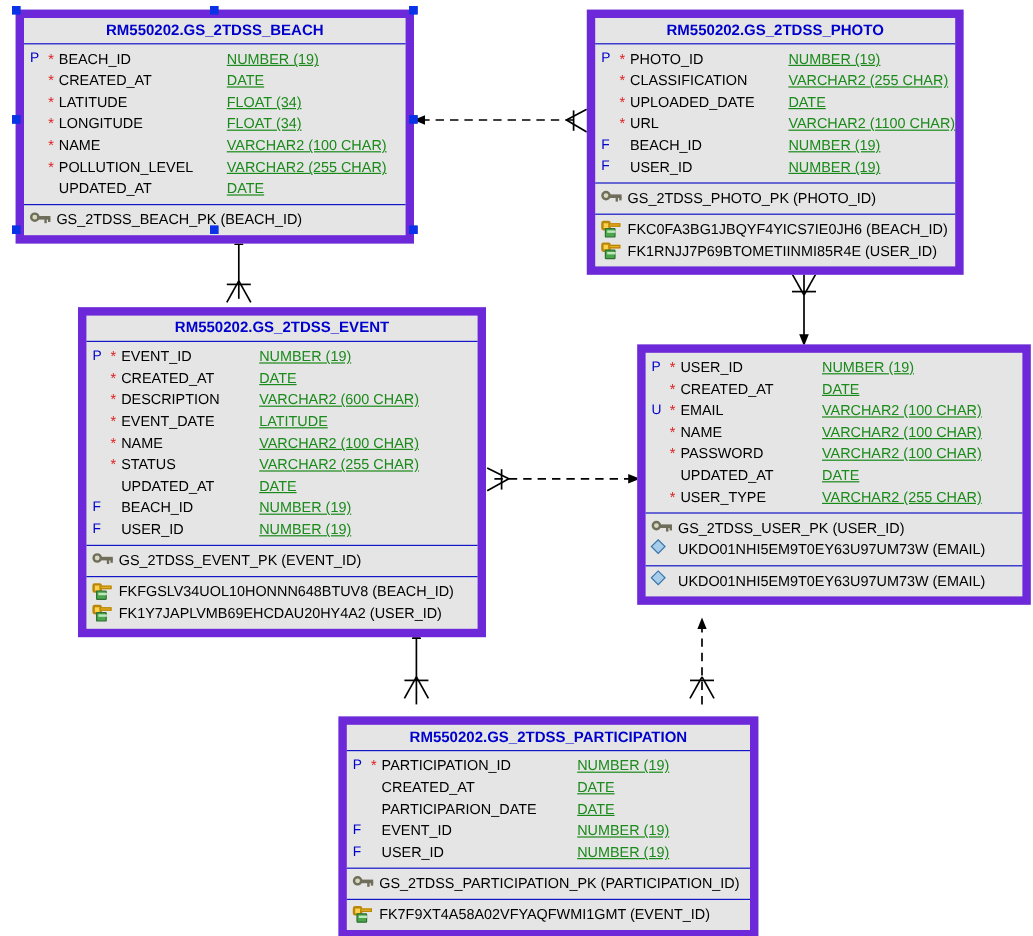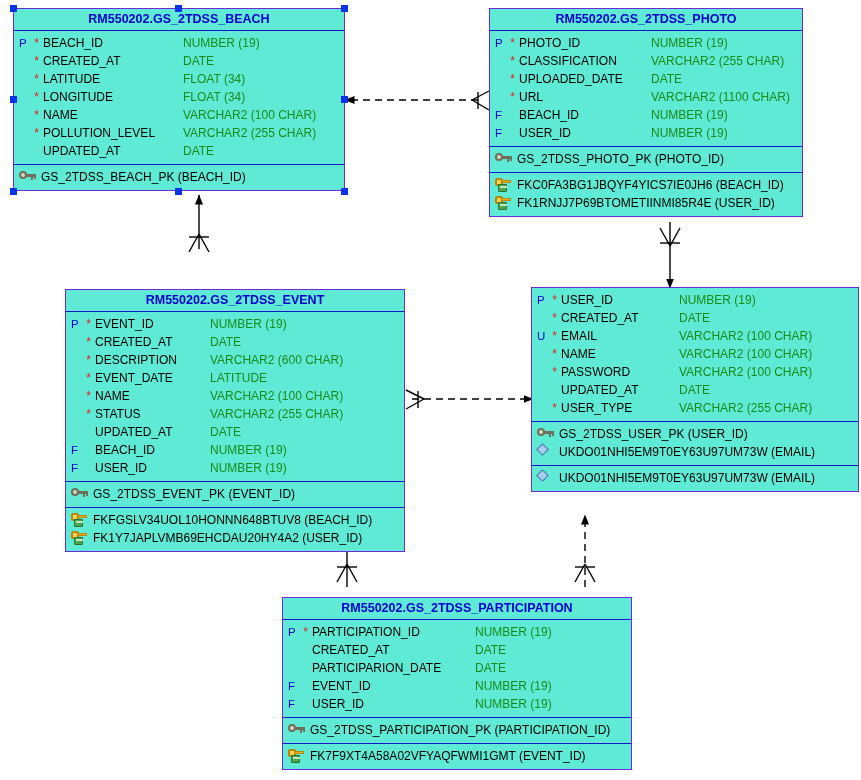--- a/index.html
+++ b/index.html
@@ -7,22 +7,22 @@
     width:861px;height:780px;position:relative;
     background:#ffffff;
     font-family:"Liberation Sans", sans-serif;
     overflow:hidden;
   }
   .canvas{position:absolute;left:0;top:0;width:861px;height:780px;}
 
   
   .entity{
     position:absolute;
-    background:#5eead4;
-    border:1px solid #6d28d9;
+    background:#e5e5e5;
+    border:7px solid #6d28d9;
     box-sizing:border-box;
     z-index:5;
   }
   .ent-title{
     text-align:center;
     font-weight:bold;
     font-size:12.5px;
     color:#0000CD;
     padding:3px 4px 4px 4px;
     border-bottom:1px solid #1414C8;
@@ -59,20 +59,21 @@
     box-sizing:border-box;
   }
   .attr .namecol{
     box-sizing:border-box;
     padding-right:6px;
     color:#000000;
   }
   .attr .typecol{
     color:#1A8A1A;
     box-sizing:border-box;
+    text-decoration:underline;
   }
 
   
   .crow{
     display:flex;
     align-items:center;
     height:18px;
     font-size:12px;
     color:#000;
     white-space:nowrap;
@@ -333,21 +334,21 @@
               <span class="kshaft"></span>
               <span class="grn"></span>
               <span class="grn2"></span>
             </span>
           </span>
         <span>FK1RNJJ7P69BTOMETIINMI85R4E (USER_ID)</span>
       </div>
     </div>
   </div>
 
-  <div class="entity" style="left:65px;top:256px;width:340px;margin-top:33px;">
+  <div class="entity" style="left:65px;top:256px;width:340px;">
     <div class="ent-title">RM550202.GS_2TDSS_EVENT</div>
     <div class="ent-section">
       <div class="attr">
           <span class="keycol">P</span>
           <span class="starcol">*</span>
           <span class="namecol" style="width:115px">EVENT_ID</span>
           <span class="typecol">NUMBER (19)</span>
         </div>
       <div class="attr">
           <span class="keycol"></span>

